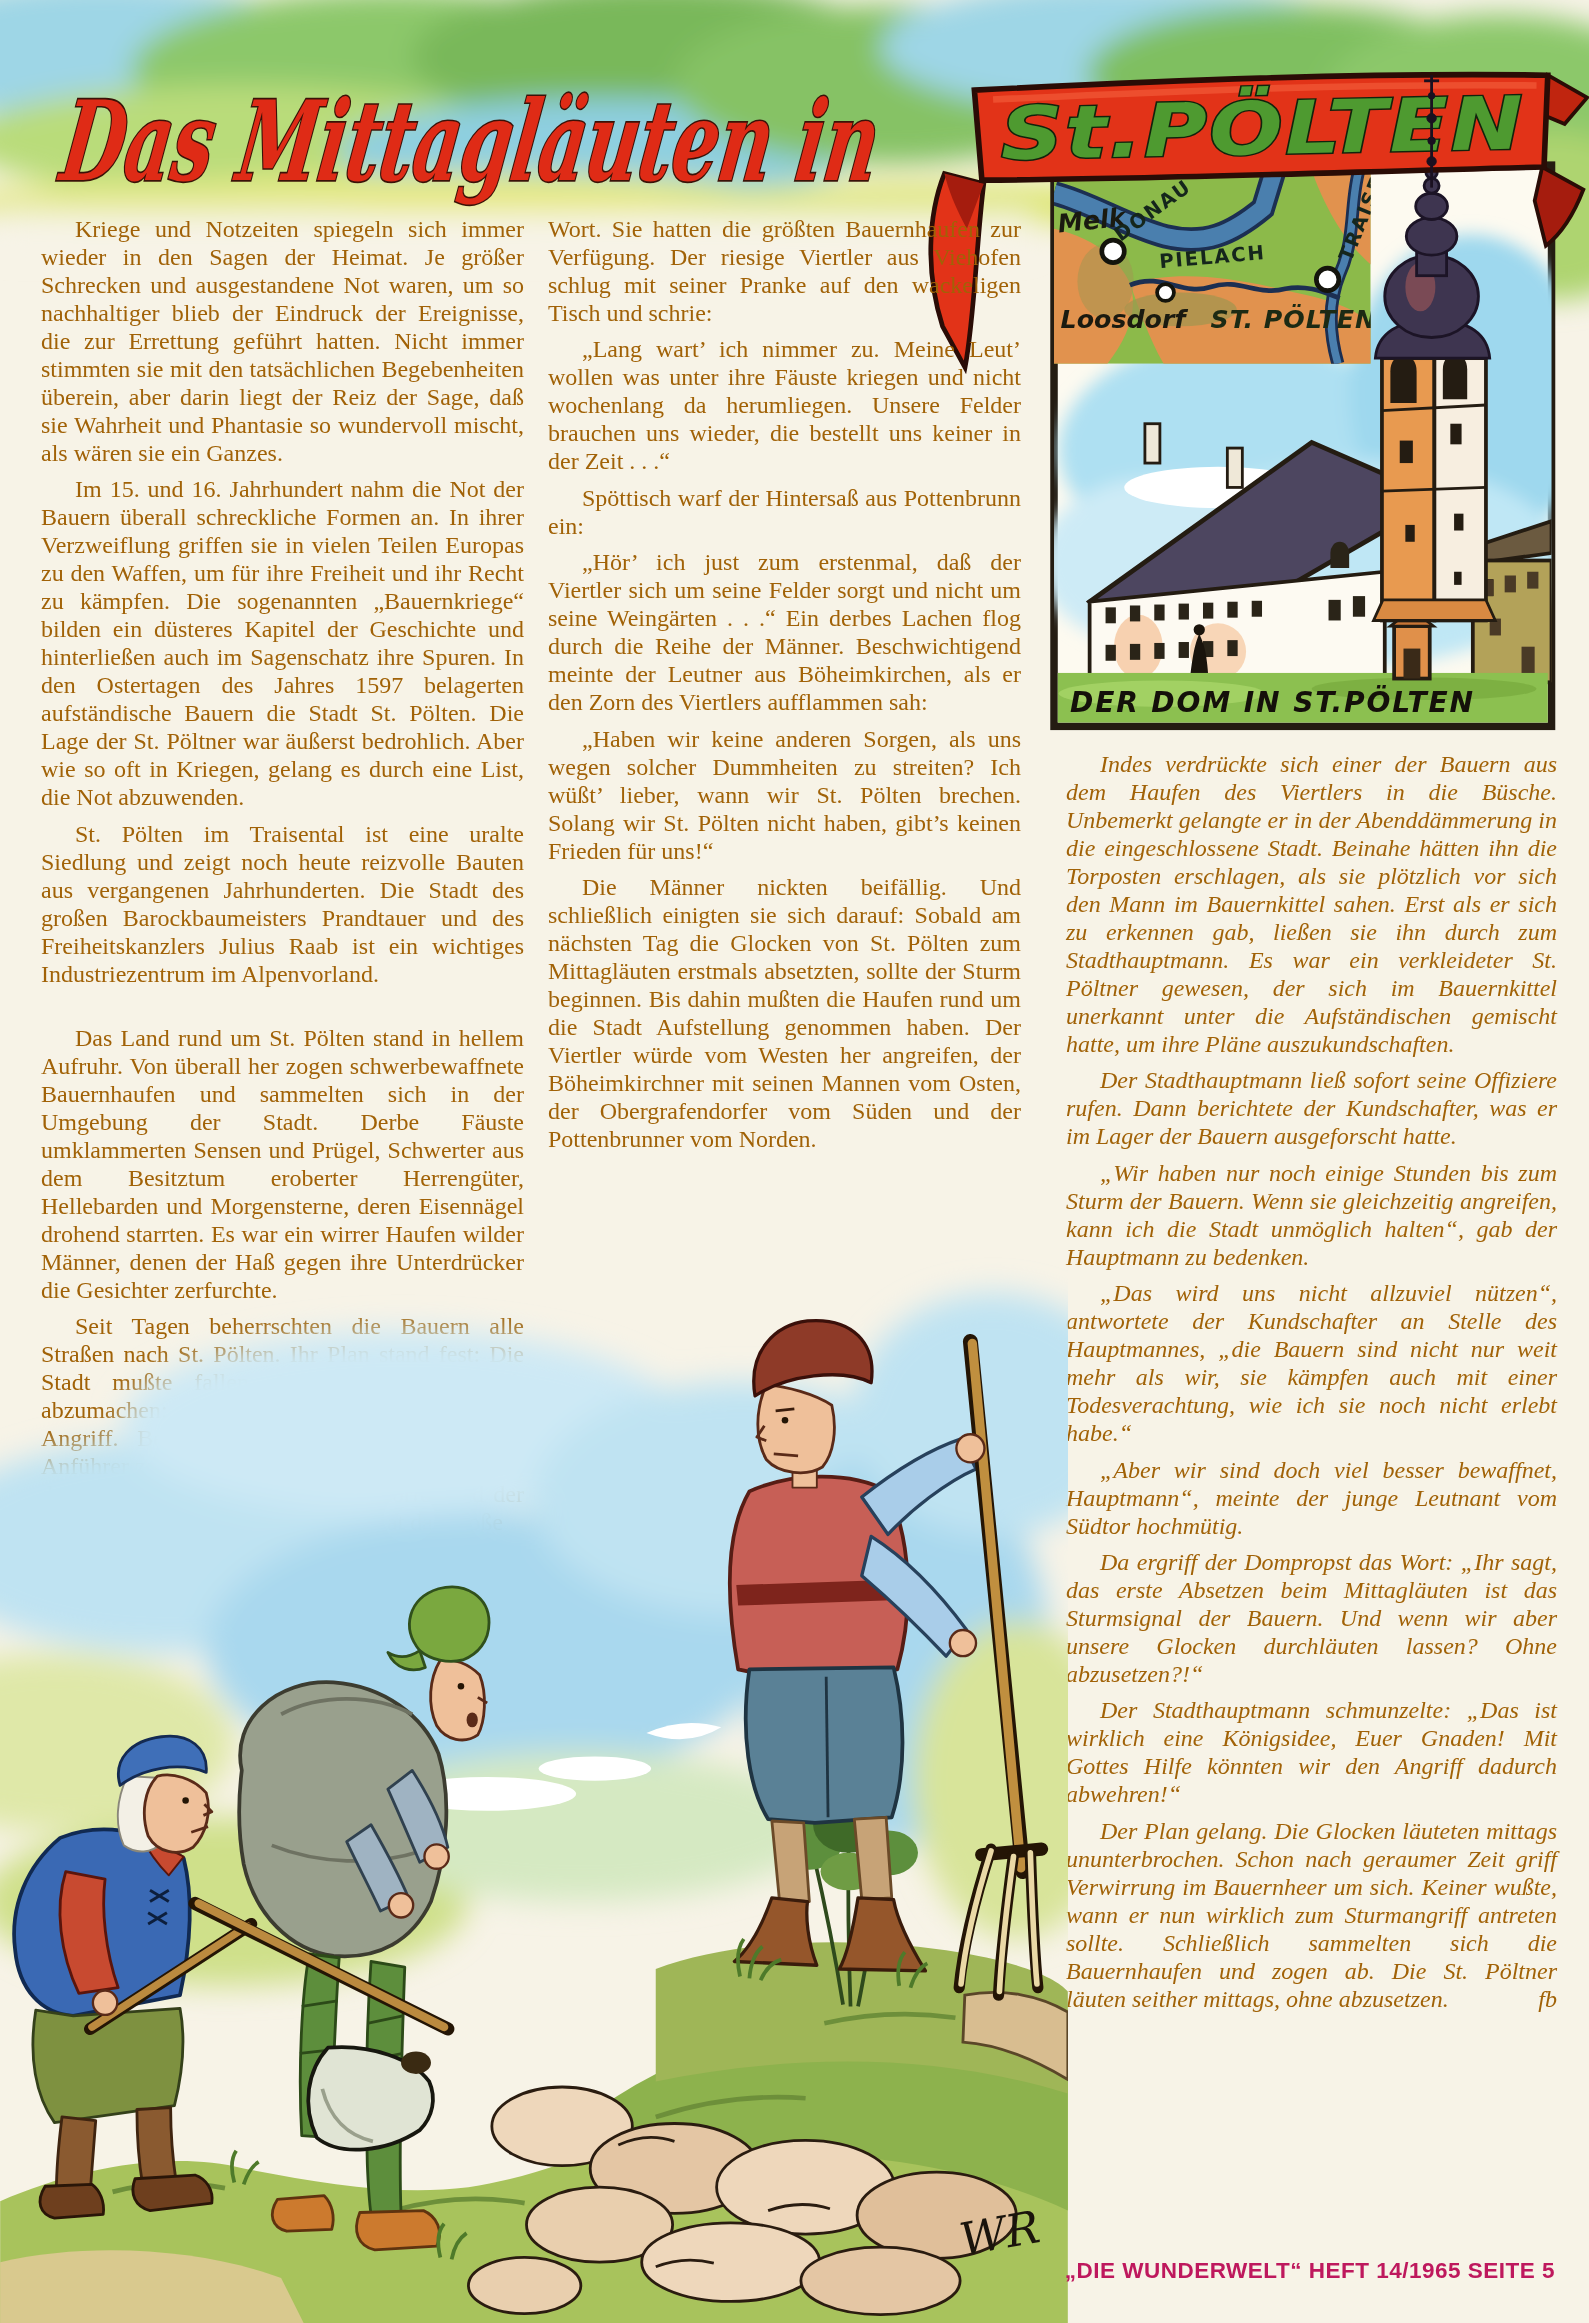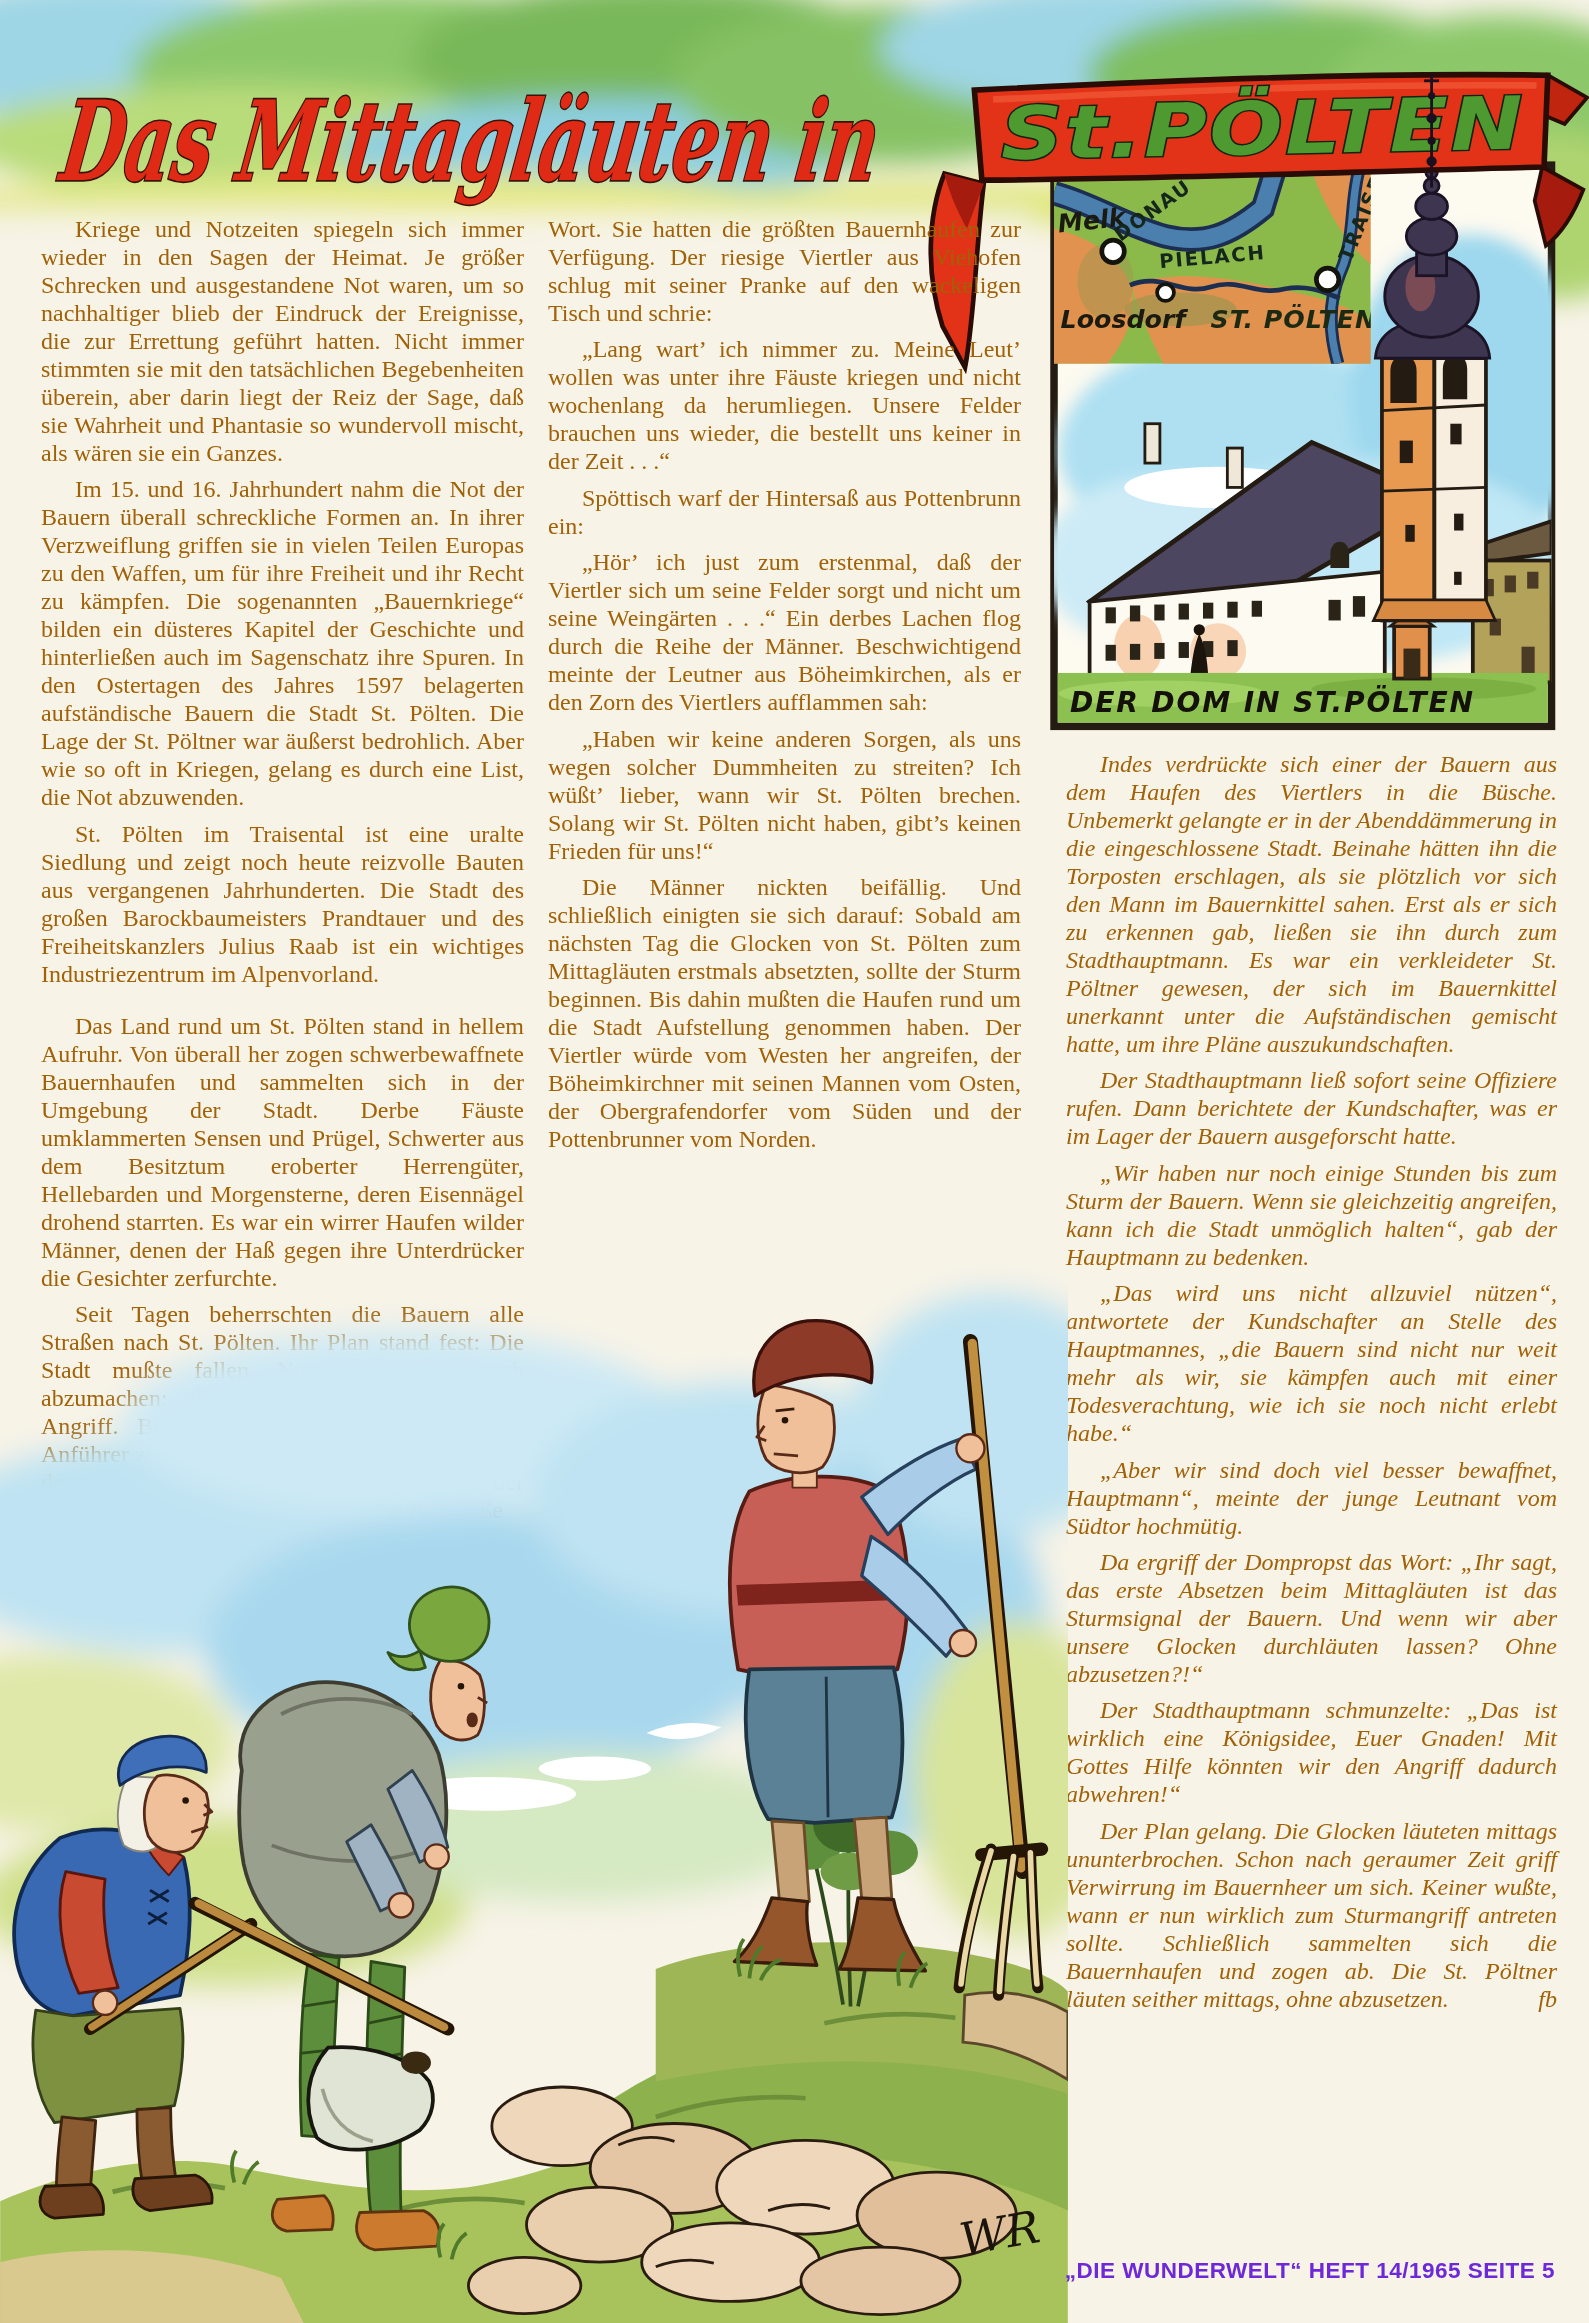--- a/index.html
+++ b/index.html
@@ -5,25 +5,25 @@
   html,body{margin:0;padding:0;}
   .page{position:relative;width:1589px;height:2324px;background:#f7f3e7;overflow:hidden;
         font-family:"Liberation Serif", serif;}
   svg{display:block;}
   .abs{position:absolute;}
   .col{position:absolute;}
   .para{margin:0 0 8.4px 0;text-align:justify;text-indent:34px;
         font-size:24px;line-height:28px;color:#a16207;
         hyphens:auto;-webkit-hyphens:auto;}
   .noindent{text-indent:0;}
-  .gap-before{margin-top:24px;}
+  .gap-before{margin-top:36px;}
   .author{float:right;}
   .footer{position:absolute;left:974px;top:2258px;width:581px;text-align:right;
           font-family:"Liberation Sans", sans-serif;font-weight:bold;
-          font-size:22.5px;letter-spacing:0.5px;color:#6d28d9;white-space:nowrap;}
+          font-size:22.5px;letter-spacing:0.5px;color:#be185d;white-space:nowrap;}
 </style>
 </head>
 <body>
 
 <div class="page">
 
   <svg class="abs" style="left:0;top:0;" width="1589" height="750" viewBox="0 0 1696 800">
     <defs>
       <filter id="softA" x="-60%" y="-60%" width="220%" height="220%">
           <feGaussianBlur stdDeviation="15"></feGaussianBlur>

